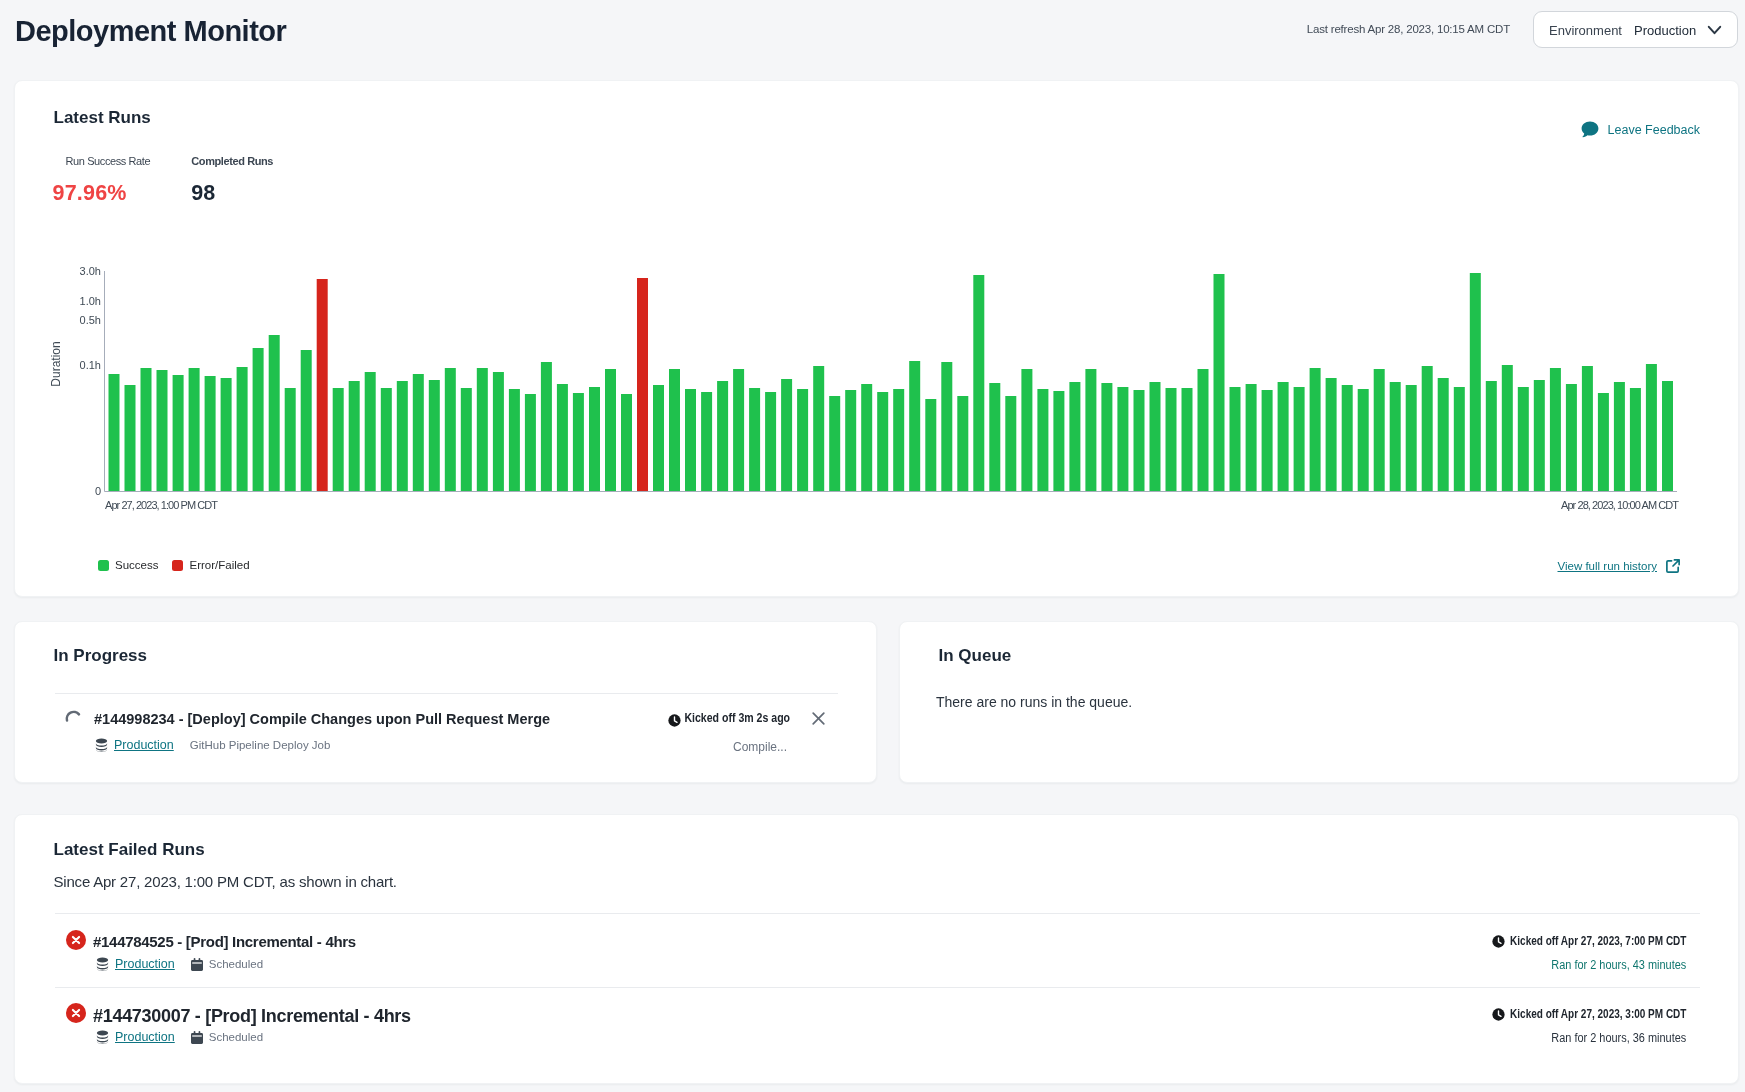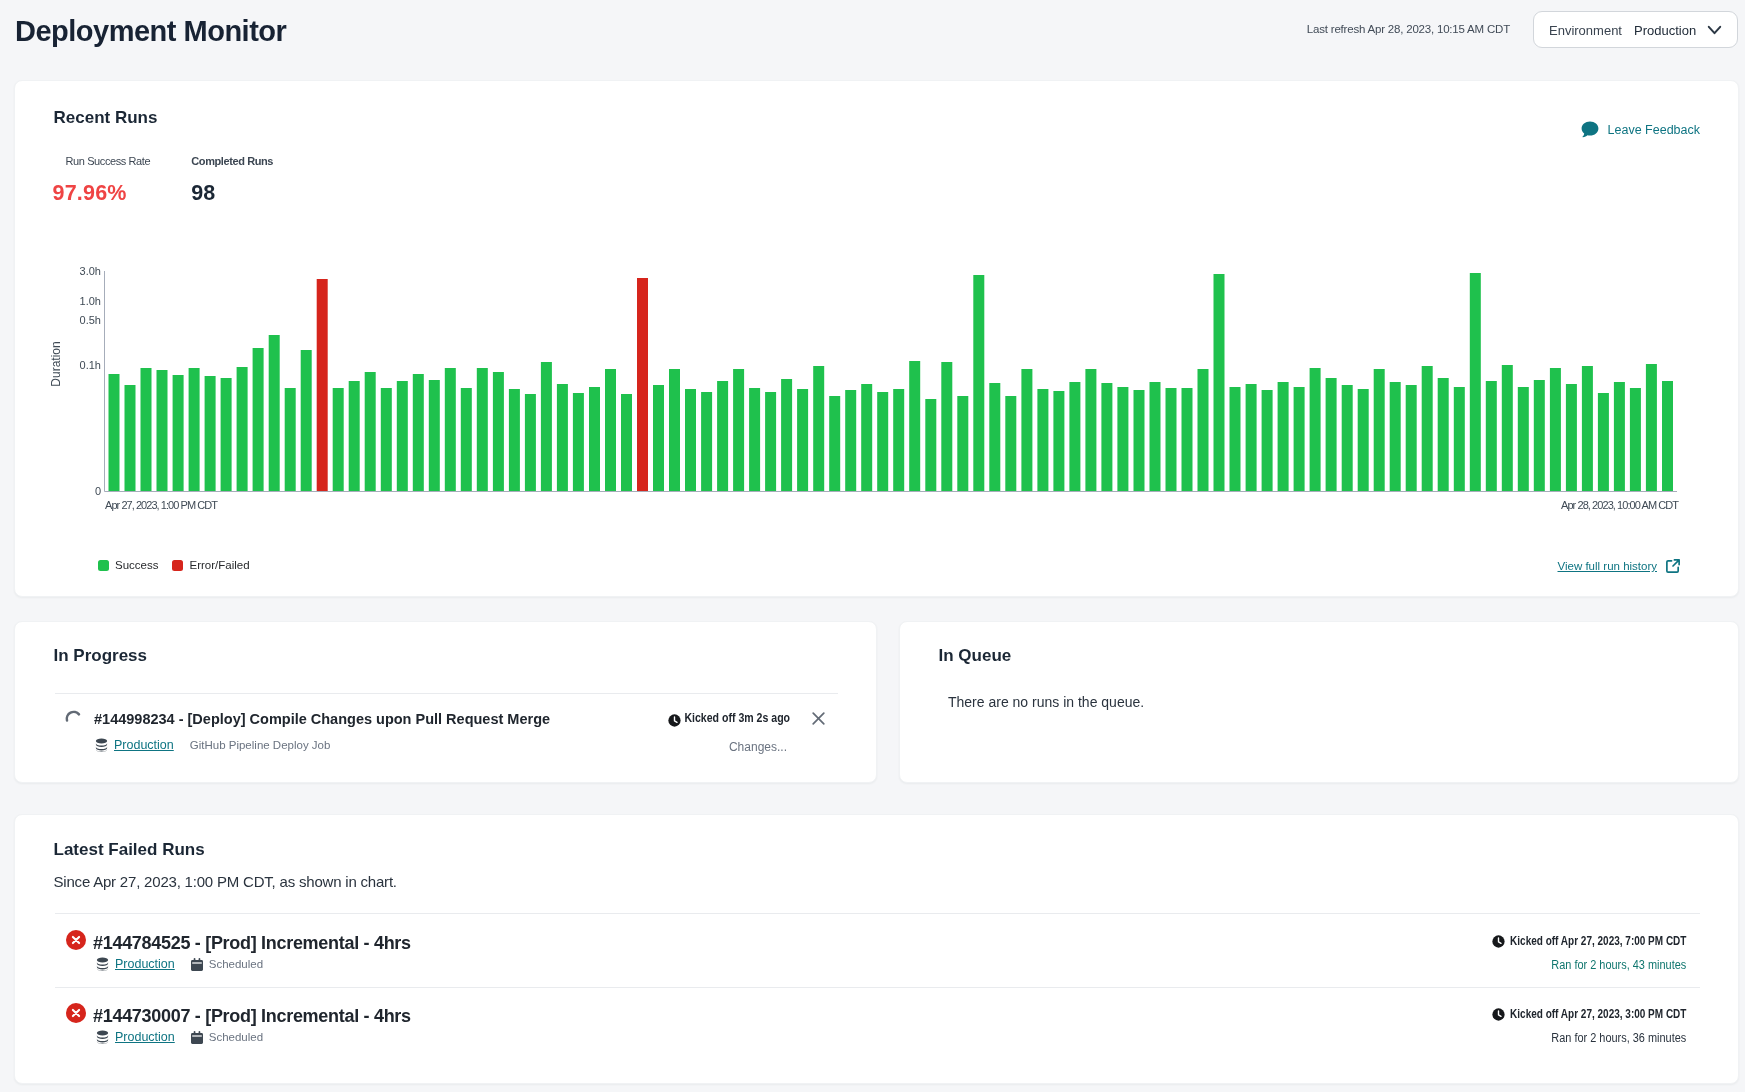--- a/index.html
+++ b/index.html
@@ -15,21 +15,21 @@
 <div class="abs" style="left:15px;top:14.5px;font-size:29px;font-weight:bold;color:#182334;letter-spacing:-0.5px;">Deployment Monitor</div>
 <div class="abs" style="right:235px;top:23px;font-size:11.5px;color:#414b57;letter-spacing:-0.2px;">Last refresh Apr 28, 2023, 10:15 AM CDT</div>
 <div class="abs" style="left:1533px;top:11px;width:205px;height:37px;background:#fff;border:1px solid #d2d6db;border-radius:9px;"></div>
 <div class="abs" style="left:1549px;top:23px;font-size:13px;color:#39434f;">Environment</div>
 <div class="abs" style="left:1634px;top:23px;font-size:13px;color:#222d3a;">Production</div>
 <svg class="abs" style="left:1707px;top:25px;" width="15" height="11" viewBox="0 0 15 11">
     <path d="M1.8 1.8 L7.5 8.2 L13.2 1.8" fill="none" stroke="#2c3845" stroke-width="2" stroke-linecap="round" stroke-linejoin="round"></path>
   </svg>
 
 <div class="card" style="left:14px;top:80px;width:1725px;height:517px;">
-  <div class="abs h2" style="left:38.5px;top:27px;">Recent Runs</div>
+  <div class="abs h2" style="left:38.5px;top:27px;">Latest Runs</div>
   <div class="abs" style="right:38px;top:40px;display:flex;align-items:center;gap:9px;">
       <svg width="18" height="17" viewBox="0 0 18 17" style="flex:none;">
         <path d="M9 0.5 C4.3 0.5 0.6 3.6 0.6 7.4 C0.6 9.4 1.6 11.2 3.2 12.4 C3.1 13.3 2.7 14.6 1.6 15.6 C1.4 15.8 1.5 16.2 1.8 16.2 C3.9 16.1 5.5 15.2 6.4 14.2 C7.2 14.4 8.1 14.5 9 14.5 C13.7 14.5 17.4 11.3 17.4 7.4 C17.4 3.6 13.7 0.5 9 0.5 Z" fill="#0e7482"></path>
       </svg>
       <span style="font-size:12.5px;color:#0e7482;">Leave Feedback</span>
   </div>
   <div class="abs" style="left:38.5px;top:74px;font-size:11px;font-weight:normal;color:#3c4652;letter-spacing:-0.4px;padding-left:12px;">Run Success Rate</div>
   <div class="abs" style="left:176.3px;top:74px;font-size:11px;font-weight:bold;color:#3c4652;letter-spacing:-0.4px;">Completed Runs</div>
   <div class="abs" style="left:37.5px;top:100px;font-size:21.5px;font-weight:bold;color:#ef4444;letter-spacing:0.2px;">97.96%</div>
   <div class="abs" style="left:176.3px;top:100px;font-size:21.5px;font-weight:bold;color:#1b2735;">98</div>
@@ -173,42 +173,42 @@
         <path d="M0.9 11.2 A5.6 2.4 0 0 0 12.1 11.2 V11.6 A5.6 2.4 0 0 1 0.9 11.6 Z" fill="#3d4751"></path>
       </svg>
     <span class="teal" style="font-size:12.5px;text-decoration:underline;">Production</span>
     <span class="grayt" style="margin-left:16px;font-size:11.5px;">GitHub Pipeline Deploy Job</span>
   </div>
   <div class="abs" style="left:653px;top:90.5px;"><svg width="13" height="13" viewBox="0 0 14 14" style="margin-right:5px;flex:none;">
         <circle cx="7" cy="7" r="6.6" fill="#16181b"></circle>
         <path d="M7 3.2 V7.4 L9.7 9" stroke="#fff" stroke-width="1.5" fill="none" stroke-linecap="round"></path>
       </svg></div>
   <div class="abs" style="right:86px;top:88.5px;font-size:12px;font-weight:bold;color:#20262e;"><span style="display:inline-block;transform:scaleX(0.88);transform-origin:right center;">Kicked off 3m 2s ago</span></div>
-  <div class="abs grayt" style="right:89px;top:118px;font-size:12px;">Changes...</div>
+  <div class="abs grayt" style="right:89px;top:118px;font-size:12px;">Compile...</div>
   <svg class="abs" style="left:797px;top:90px;" width="13" height="13" viewBox="0 0 13 13">
       <path d="M1.2 1.2 L11.8 11.8 M11.8 1.2 L1.2 11.8" stroke="#636b76" stroke-width="1.7" stroke-linecap="round"></path>
     </svg>
 </div>
 
 <div class="card" style="left:899px;top:621px;width:840px;height:162px;">
   <div class="abs h2" style="left:38.5px;top:24px;">In Queue</div>
-  <div class="abs" style="left:48px;top:72px;font-size:14px;color:#2a333e;">There are no runs in the queue.</div>
+  <div class="abs" style="left:36px;top:72px;font-size:14px;color:#2a333e;">There are no runs in the queue.</div>
 </div>
 
 <div class="card" style="left:14px;top:814px;width:1725px;height:270px;">
   <div class="abs h2" style="left:38.5px;top:25px;">Latest Failed Runs</div>
   <div class="abs" style="left:38.5px;top:58px;font-size:15px;letter-spacing:-0.2px;color:#2a333e;">Since Apr 27, 2023, 1:00 PM CDT, as shown in chart.</div>
   <div class="abs" style="left:40px;top:98px;width:1645px;height:1px;background:#e9ebee;"></div>
   <div class="abs" style="left:40px;top:172px;width:1645px;height:1px;background:#e9ebee;"></div>
 
   <div class="abs" style="left:51px;top:115px;"><svg width="20" height="20" viewBox="0 0 20 20">
         <circle cx="10" cy="10" r="10" fill="#d6251c"></circle>
         <path d="M6.9 6.9 L13.1 13.1 M13.1 6.9 L6.9 13.1" stroke="#fff" stroke-width="2.1" stroke-linecap="round"></path>
       </svg></div>
-  <div class="abs bold" style="left:78px;top:117.5px;font-size:18px;letter-spacing:-0.3px;">#144784525 - [Prod] Incremental - 4hrs</div>
+  <div class="abs bold" style="left:78px;top:117.5px;font-size:15px;letter-spacing:-0.3px;">#144784525 - [Prod] Incremental - 4hrs</div>
   <div class="abs" style="left:81px;top:142px;display:flex;align-items:center;font-size:11.5px;">
     <svg width="13" height="14" viewBox="0 0 13 14" style="margin-right:6px;flex:none;">
         <ellipse cx="6.5" cy="3" rx="5.6" ry="2.4" fill="#3d4751"></ellipse>
         <path d="M0.9 5.2 A5.6 2.4 0 0 0 12.1 5.2 V6.6 A5.6 2.4 0 0 1 0.9 6.6 Z" fill="#3d4751"></path>
         <path d="M0.9 8.7 A5.6 2.4 0 0 0 12.1 8.7 V10.1 A5.6 2.4 0 0 1 0.9 10.1 Z" fill="#3d4751"></path>
         <path d="M0.9 11.2 A5.6 2.4 0 0 0 12.1 11.2 V11.6 A5.6 2.4 0 0 1 0.9 11.6 Z" fill="#3d4751"></path>
       </svg>
     <span class="teal" style="font-size:12.5px;text-decoration:underline;">Production</span>
     <svg width="12" height="13" viewBox="0 0 12 13" style="margin:0 6px 0 16px;flex:none;">
         <path d="M1.4 1.9 H10.6 C11.4 1.9 12 2.5 12 3.3 V11.6 C12 12.4 11.4 13 10.6 13 H1.4 C0.6 13 0 12.4 0 11.6 V3.3 C0 2.5 0.6 1.9 1.4 1.9 Z" fill="#3d4751"></path>

